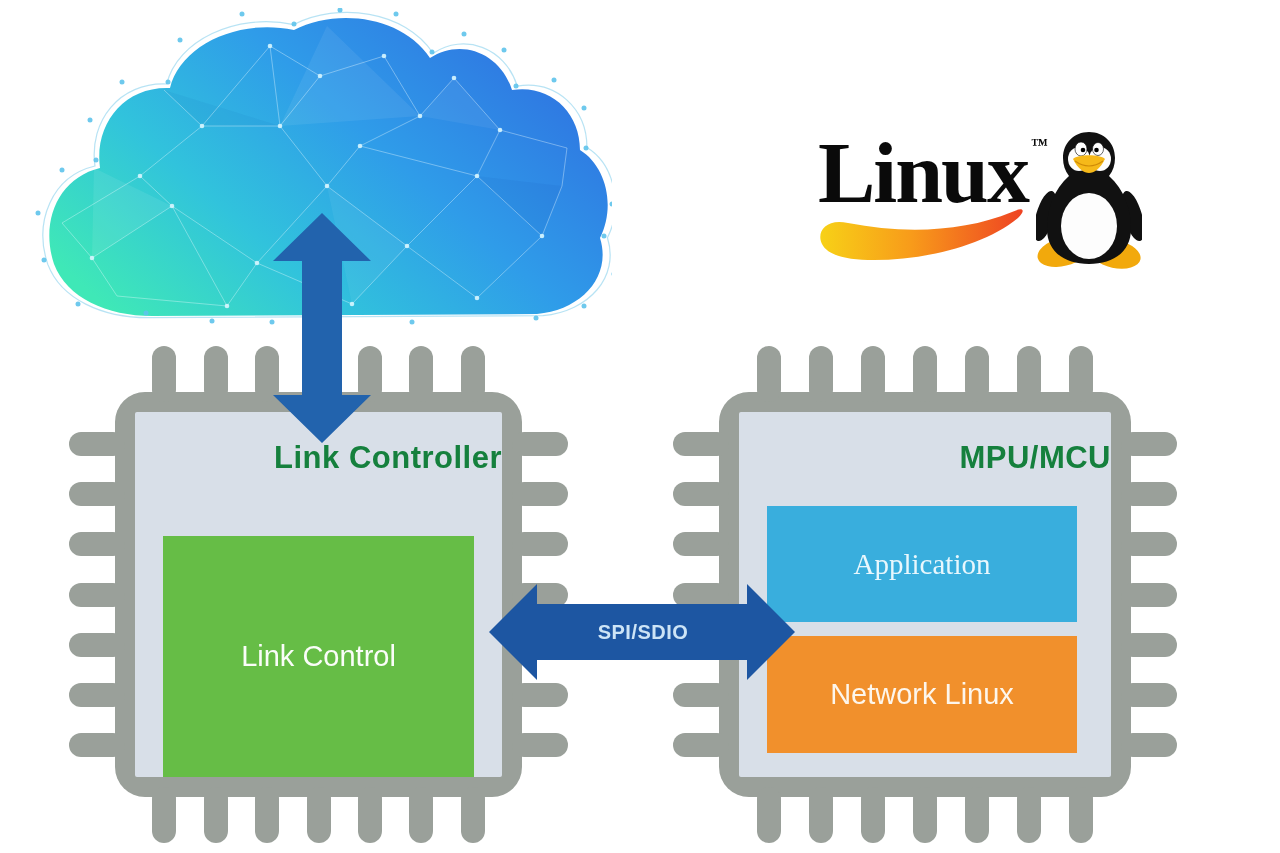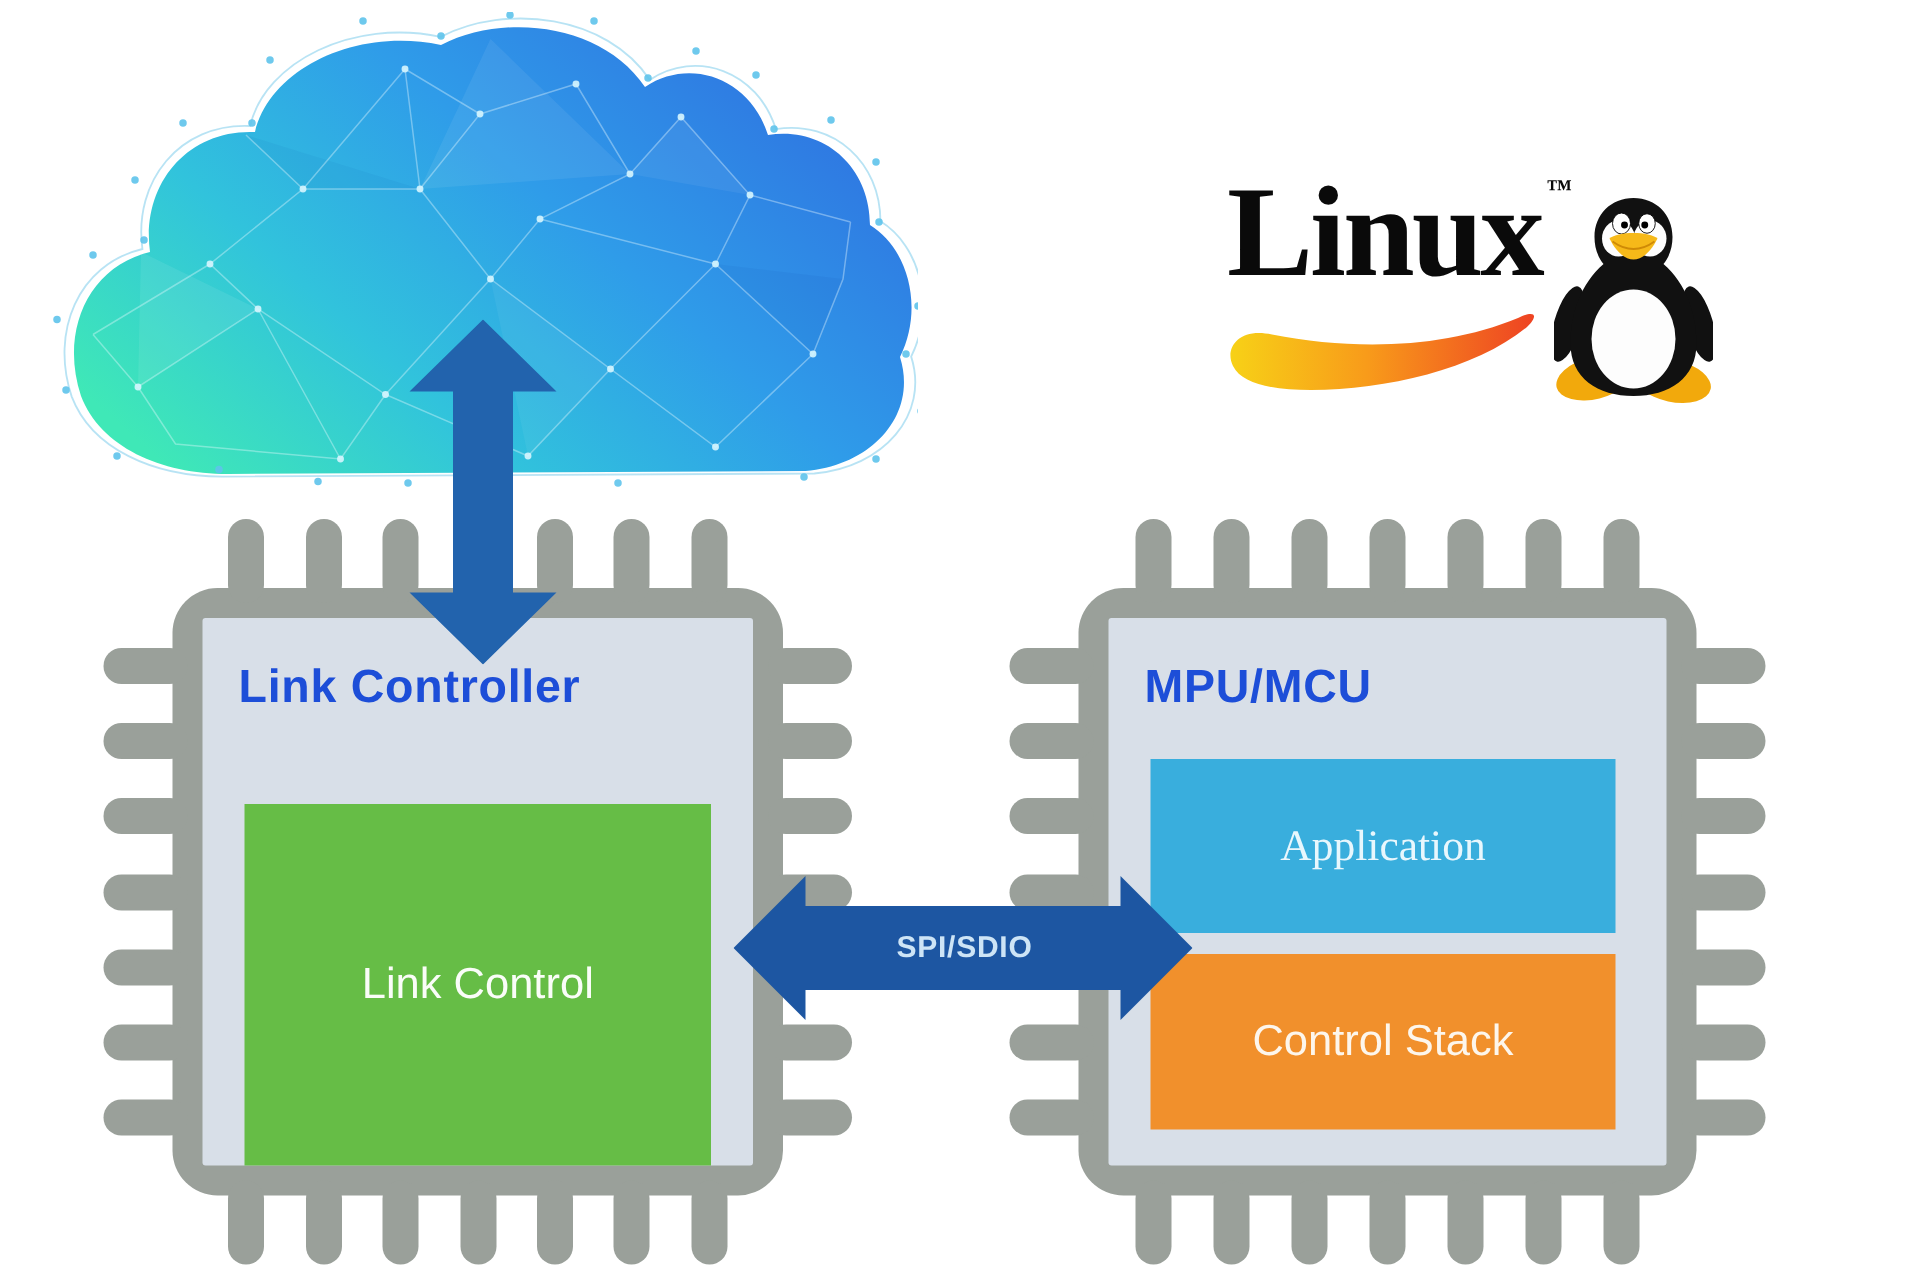--- a/index.html
+++ b/index.html
@@ -11,22 +11,22 @@
 
   
   .chip-body {
     position:absolute; background:#9aa09a; border-radius:30px;
   }
   .chip-panel {
     position:absolute; left:20px; top:20px; right:20px; bottom:20px;
     background:#d8dfe8; border-radius:2px;
   }
   .chip-title {
-    position:absolute; left:0; right:0; top:28px; text-align:left;
-    font-size:31px; font-weight:bold; color:#1d4ed8; letter-spacing:0.5px;padding-left:24px;
+    position:absolute; left:0; right:0; top:28px; text-align:right;
+    font-size:31px; font-weight:bold; color:#15803d; letter-spacing:0.5px;padding-left:24px;
   }
   .block {
     position:absolute; display:flex; align-items:center; justify-content:center;
     color:#fafdf8; font-size:29px;
   }
   .block.green  { background:#66bd46; }
   .block.blue   { background:#39aedd; color:#e8f7fd;font-family:Liberation Serif, serif; }
   .block.orange { background:#f1902c; color:#fdf6ec; }
 
   .pins { position:absolute; display:flex; justify-content:space-evenly; }
@@ -39,21 +39,21 @@
 
   
   .bus-label {
     position:absolute; left:540px; top:604px; width:206px; height:56px;
     display:flex; align-items:center; justify-content:center;
     color:#cde4f6; font-size:20px; font-weight:600; letter-spacing:0.5px;
   }
 
   
   .linux-word {
-    position:absolute; left:818px; top:111px; line-height:1;
+    position:absolute; left:818px; top:130px; line-height:1;
     font-family:"Liberation Serif", serif; font-weight:bold;
     font-size:86px; color:#0a0a0a; letter-spacing:-2px; white-space:nowrap;
   }
   .linux-word .tm {
     font-size:17px; font-weight:bold; letter-spacing:0;
     position:relative; top:-52px; left:3px;
   }
 </style>
 </head>
 <body>
@@ -265,21 +265,21 @@
         <div class="pin-h"></div>
         <div class="pin-h"></div>
         <div class="pin-h"></div>
       </div>
     <div class="chip-panel">
       <div class="chip-title">MPU/MCU</div>
       <div class="block blue" style="left:28px; top:94px; width:310px; height:116px;">
         <span>Application</span>
       </div>
       <div class="block orange" style="left:28px; top:224px; width:310px; height:117px;">
-        <span>Control Stack</span>
+        <span>Network Linux</span>
       </div>
     </div>
   </div>
 
   <svg class="abs" style="left:262px; top:213px;" width="120" height="230" viewBox="0 0 120 230">
     <polygon points="60,0 109,48 80,48 80,182 109,182 60,230 11,182 40,182 40,48 11,48" fill="#2263ad"></polygon>
   </svg>
 
   <svg class="abs" style="left:489px; top:584px;" width="306" height="96" viewBox="0 0 306 96">
     <polygon points="0,48 48,0 48,20 258,20 258,0 306,48 258,96 258,76 48,76 48,96" fill="#1d56a2"></polygon>

